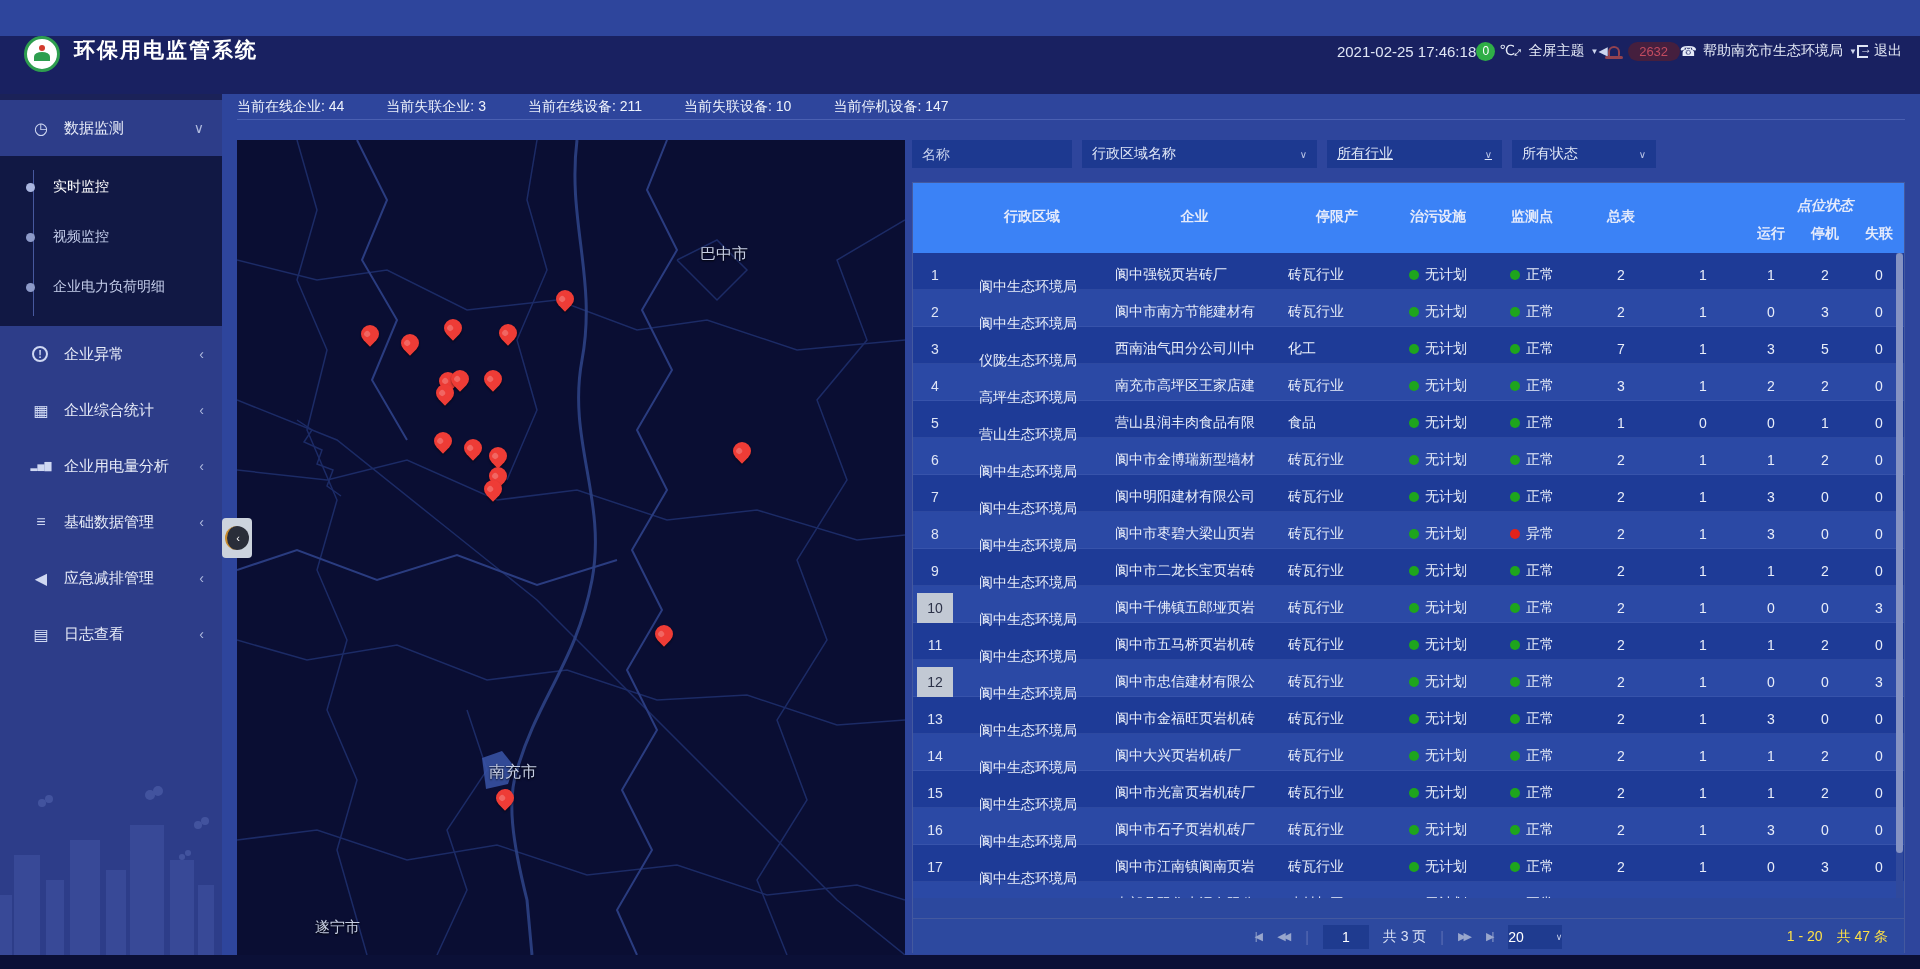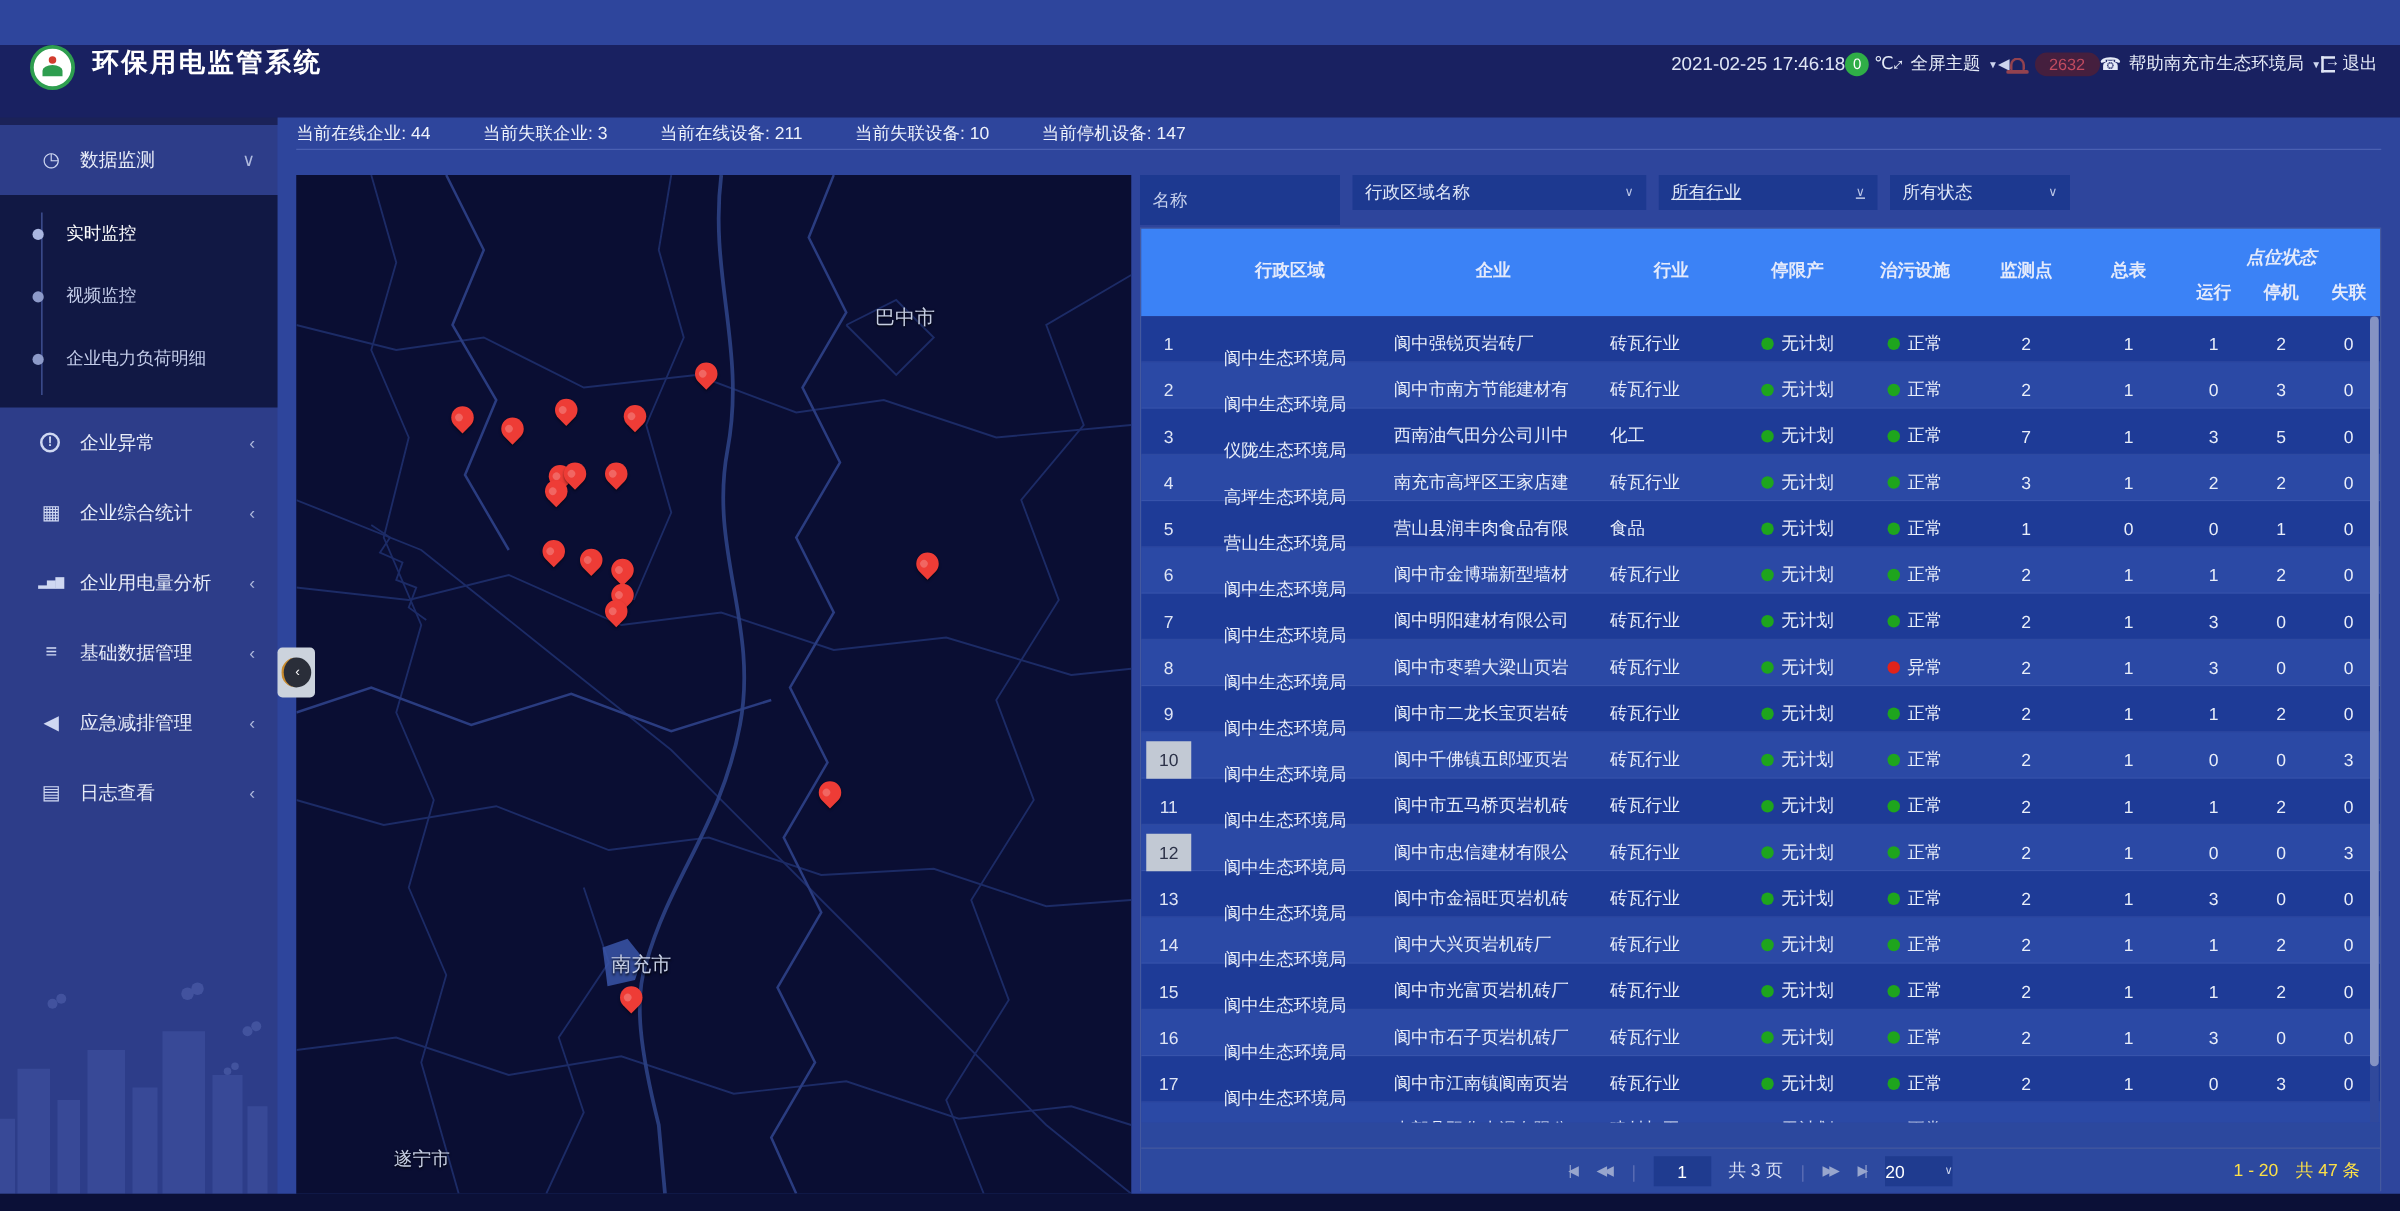--- a/index.html
+++ b/index.html
@@ -63,21 +63,21 @@
   .city-label { position:absolute; color:#c7cfe4; font-size:16px; text-shadow:0 1px 2px #000; }
   .pin-wrap { position:absolute; width:20px; height:26px; }
   .pin { position:absolute; left:1px; top:1px; width:18px; height:18px; background:#ee3c36; border-radius:50% 50% 50% 0; transform:rotate(-45deg); box-shadow:-1px 1px 2px rgba(0,0,0,.45); }
   .pin::after { content:""; position:absolute; left:4px; top:4px; width:6px; height:6px; border-radius:50%; background:rgba(255,255,255,.22); }
   .map-collapse { position:absolute; left:222px; top:518px; width:30px; height:40px; background:#ccd3dd; border-radius:4px; display:flex; align-items:center; justify-content:center; z-index:25; cursor:pointer; }
   .map-collapse .cbtn { width:24px; height:24px; border-radius:50%; background:#2a2e39; color:#fff; font-size:11px; display:flex; align-items:center; justify-content:center; border-left:2px solid #c98b2d; }
 
   
   .panel { position:absolute; left:912px; top:140px; width:993px; height:815px; }
   .filters { display:flex; gap:10px; height:28px; }
-  .f-input { width:160px; height:40px; background:#1d3990; border:0; color:#f97316; font-size:14px; padding:0 10px; font-family:inherit; }
+  .f-input { width:160px; height:28px; background:#1d3990; border:0; color:#f97316; font-size:14px; padding:0 10px; font-family:inherit; }
   .f-input::placeholder { color:#c6d0ec; opacity:1; }
   .f-select { height:28px; background:#1d3990; color:#dfe6f6; font-size:14px; display:flex; align-items:center; justify-content:space-between; padding:0 10px; cursor:pointer; }
   .f-select .caret { font-size:10px; color:#b9c4e6; }
   .w-region { width:235px; } .w-industry { width:175px;text-decoration:underline; } .w-status { width:144px; }
 
   .table-frame { position:absolute; left:0; top:42px; width:993px; height:771px; border:1px solid #44599f; }
   .thead { display:grid; grid-template-columns:44px 150px 175px 110px 92px 96px 82px 82px 54px 54px 54px; grid-template-rows:34px 34px; background:#3b82f6; height:70px; font-size:14px; font-weight:bold; color:#e4eafb; }
   .th { grid-row:1 / span 2; display:flex; align-items:center; justify-content:center; }
   .th-group { grid-row:1; grid-column:9 / span 3; display:flex; align-items:flex-end; justify-content:center; font-style:italic; padding-bottom:2px; }
   .th-sub { grid-row:2; display:flex; align-items:center; justify-content:center; font-weight:bold; }
@@ -347,21 +347,20 @@
         <span>所有状态</span>
         <span class="caret">∨</span>
       </div>
     </div>
 
     <div class="table-frame">
       <div class="thead">
         <span class="th"></span>
         <span class="th">行政区域</span>
         <span class="th">企业</span>
-        <span class="th">行业</span>
         <span class="th">停限产</span>
         <span class="th">治污设施</span>
         <span class="th">监测点</span>
         <span class="th">总表</span>
         <span class="th-group">点位状态</span>
         <span class="th-sub" style="grid-column:9;">运行</span>
         <span class="th-sub" style="grid-column:10;">停机</span>
         <span class="th-sub" style="grid-column:11;">失联</span>
       </div>
       <div class="rows">

